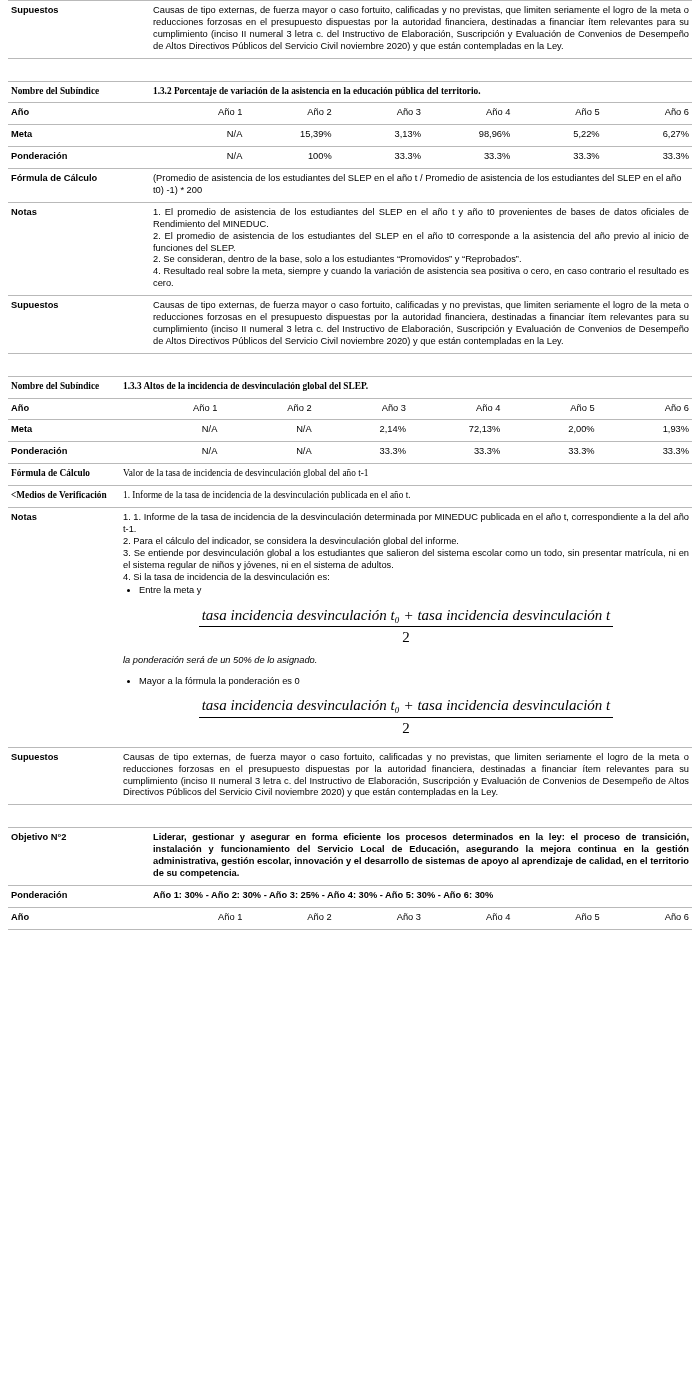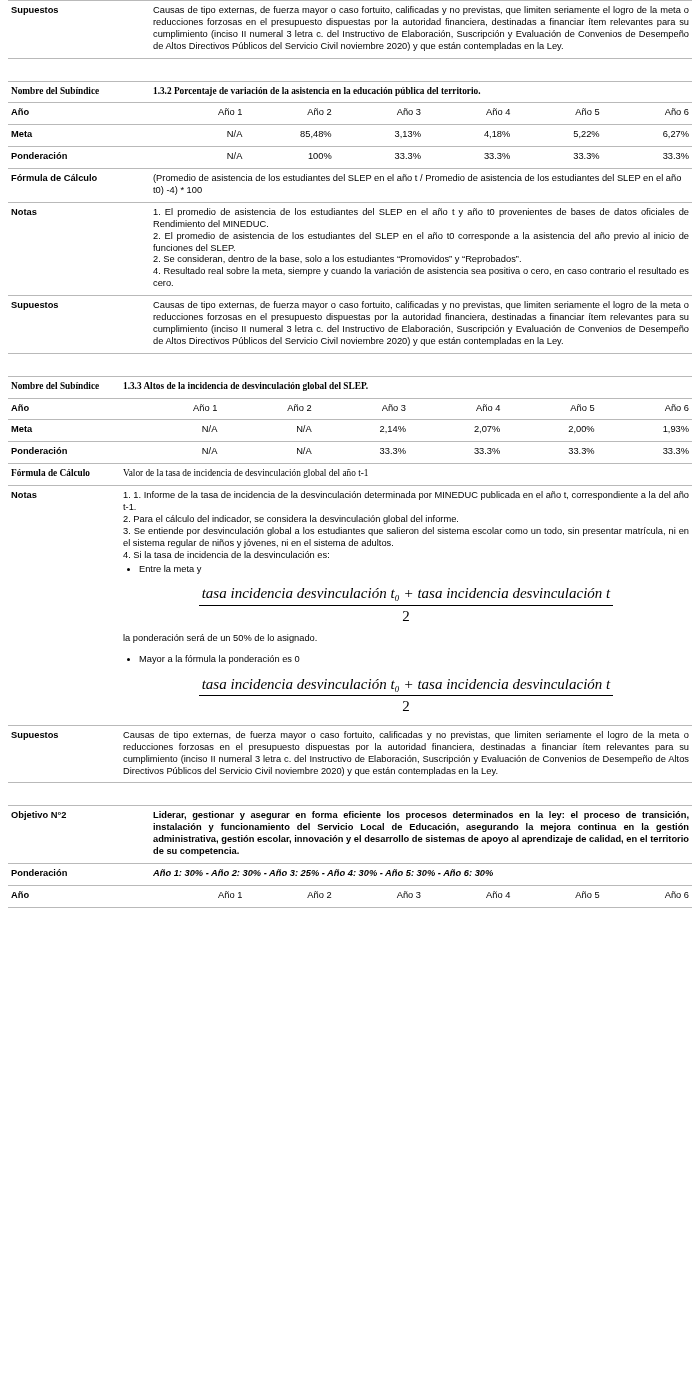--- a/index.html
+++ b/index.html
@@ -77,23 +77,23 @@
     border-bottom: 1.2px solid #000;
     padding: 0 3px 1px 3px;
     display: block;
     white-space: nowrap;
   }
   .frac .den {
     display: block;
     padding-top: 1px;
     font-style: normal;
   }
-  .pnote { margin: 7px 0 0 0; }
+  .pnote { margin: 7px 0 0 0; font-style: italic; }
   .obj-text { font-weight: bold; text-align: justify; }
-  .pond-line { font-weight: bold; font-style: italic; }
+  .pond-line { font-weight: bold; }
 </style>
 </head>
 <body>
 
 <div class="page">
 
   <table class="doc">
     <colgroup>
         <col style="width:142px">
         <col>
@@ -138,23 +138,23 @@
       </td>
     </tr>
 
     <tr class="tall">
       <td class="lbl">Meta</td>
       <td>
         <table class="yr">
           <tbody>
                 <tr>
             <td>N/A</td>
-            <td>85,48%</td>
+            <td>15,39%</td>
             <td>3,13%</td>
-            <td>4,18%</td>
+            <td>98,96%</td>
             <td>5,22%</td>
             <td>6,27%</td>
           </tr>
         </tbody>
             </table>
       </td>
     </tr>
 
     <tr class="tall">
       <td class="lbl">Ponderación</td>
@@ -169,21 +169,21 @@
             <td>33.3%</td>
             <td>33.3%</td>
           </tr>
         </tbody>
             </table>
       </td>
     </tr>
 
     <tr>
       <td class="lbl">Fórmula de Cálculo</td>
-      <td class="val">(Promedio de asistencia de los estudiantes del SLEP en el año t / Promedio de asistencia de los estudiantes del SLEP en el año t0) -4) * 100</td>
+      <td class="val">(Promedio de asistencia de los estudiantes del SLEP en el año t / Promedio de asistencia de los estudiantes del SLEP en el año t0) -1) * 200</td>
     </tr>
 
 
     <tr>
       <td class="lbl">Notas</td>
       <td class="val just">
         <div>1. El promedio de asistencia de los estudiantes del SLEP en el año t y año t0 provenientes de bases de datos oficiales de Rendimiento del MINEDUC.</div>
         <div>2. El promedio de asistencia de los estudiantes del SLEP en el año t0 corresponde a la asistencia del año previo al inicio de funciones del SLEP.</div>
         <div>2. Se consideran, dentro de la base, solo a los estudiantes “Promovidos” y “Reprobados”.</div>
         <div>4. Resultado real sobre la meta, siempre y cuando la variación de asistencia sea positiva o cero, en caso contrario el resultado es cero.</div>
@@ -231,21 +231,21 @@
 
     <tr class="tall">
       <td class="lbl" style="width:112px">Meta</td>
       <td>
         <table class="yr">
           <tbody>
                 <tr>
             <td>N/A</td>
             <td>N/A</td>
             <td>2,14%</td>
-            <td>2,07%</td>
+            <td>72,13%</td>
             <td>2,00%</td>
             <td>1,93%</td>
           </tr>
         </tbody>
             </table>
       </td>
     </tr>
 
     <tr class="tall">
       <td class="lbl" style="width:112px">Ponderación</td>
@@ -263,20 +263,24 @@
         </tbody>
             </table>
       </td>
     </tr>
 
     <tr>
       <td class="lbl mid" style="width:112px">Fórmula de Cálculo</td>
       <td class="val mid">Valor de la tasa de incidencia de desvinculación global del año t-1</td>
     </tr>
 
+    <tr>
+      <td class="lbl mid" style="width:112px">&lt;Medios de Verificación</td>
+      <td class="val mid">1. Informe de la tasa de incidencia de la desvinculación publicada en el año t.</td>
+    </tr>
 
     <tr>
       <td class="lbl" style="width:112px">Notas</td>
       <td class="val just">
         <div>1. 1. Informe de la tasa de incidencia de la desvinculación determinada por MINEDUC publicada en el año t, correspondiente a la del año t-1.</div>
         <div>2. Para el cálculo del indicador, se considera la desvinculación global del informe.</div>
         <div>3. Se entiende por desvinculación global a los estudiantes que salieron del sistema escolar como un todo, sin presentar matrícula, ni en el sistema regular de niños y jóvenes, ni en el sistema de adultos.</div>
         <div>4. Si la tasa de incidencia de la desvinculación es:</div>
 
         <ul class="notes">

